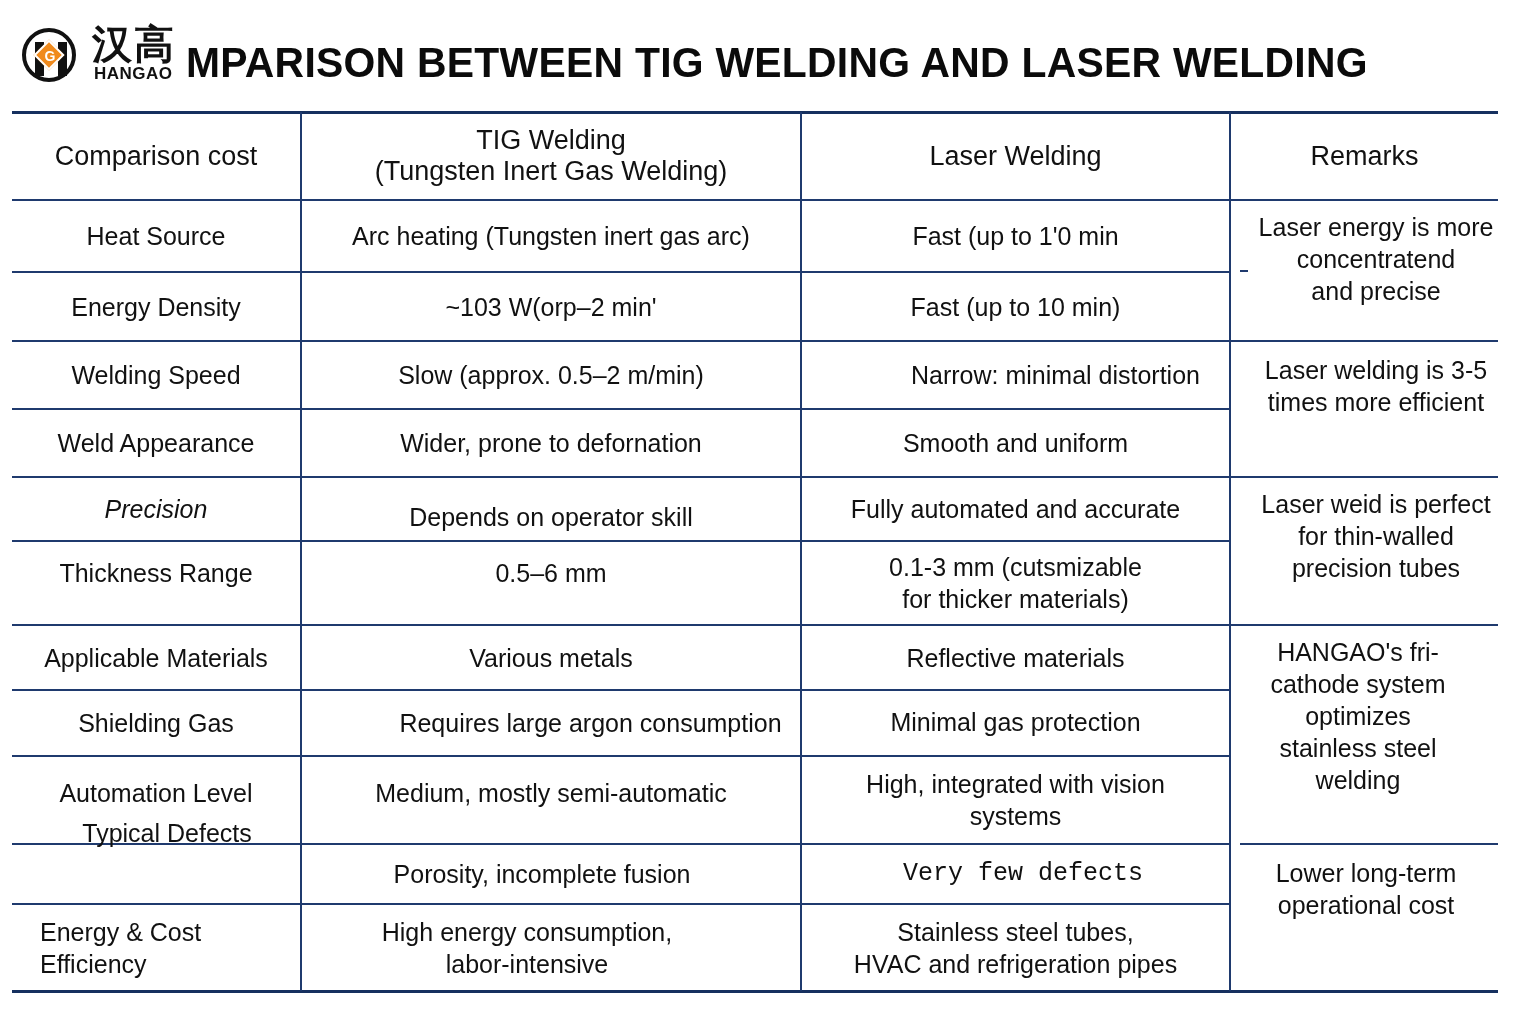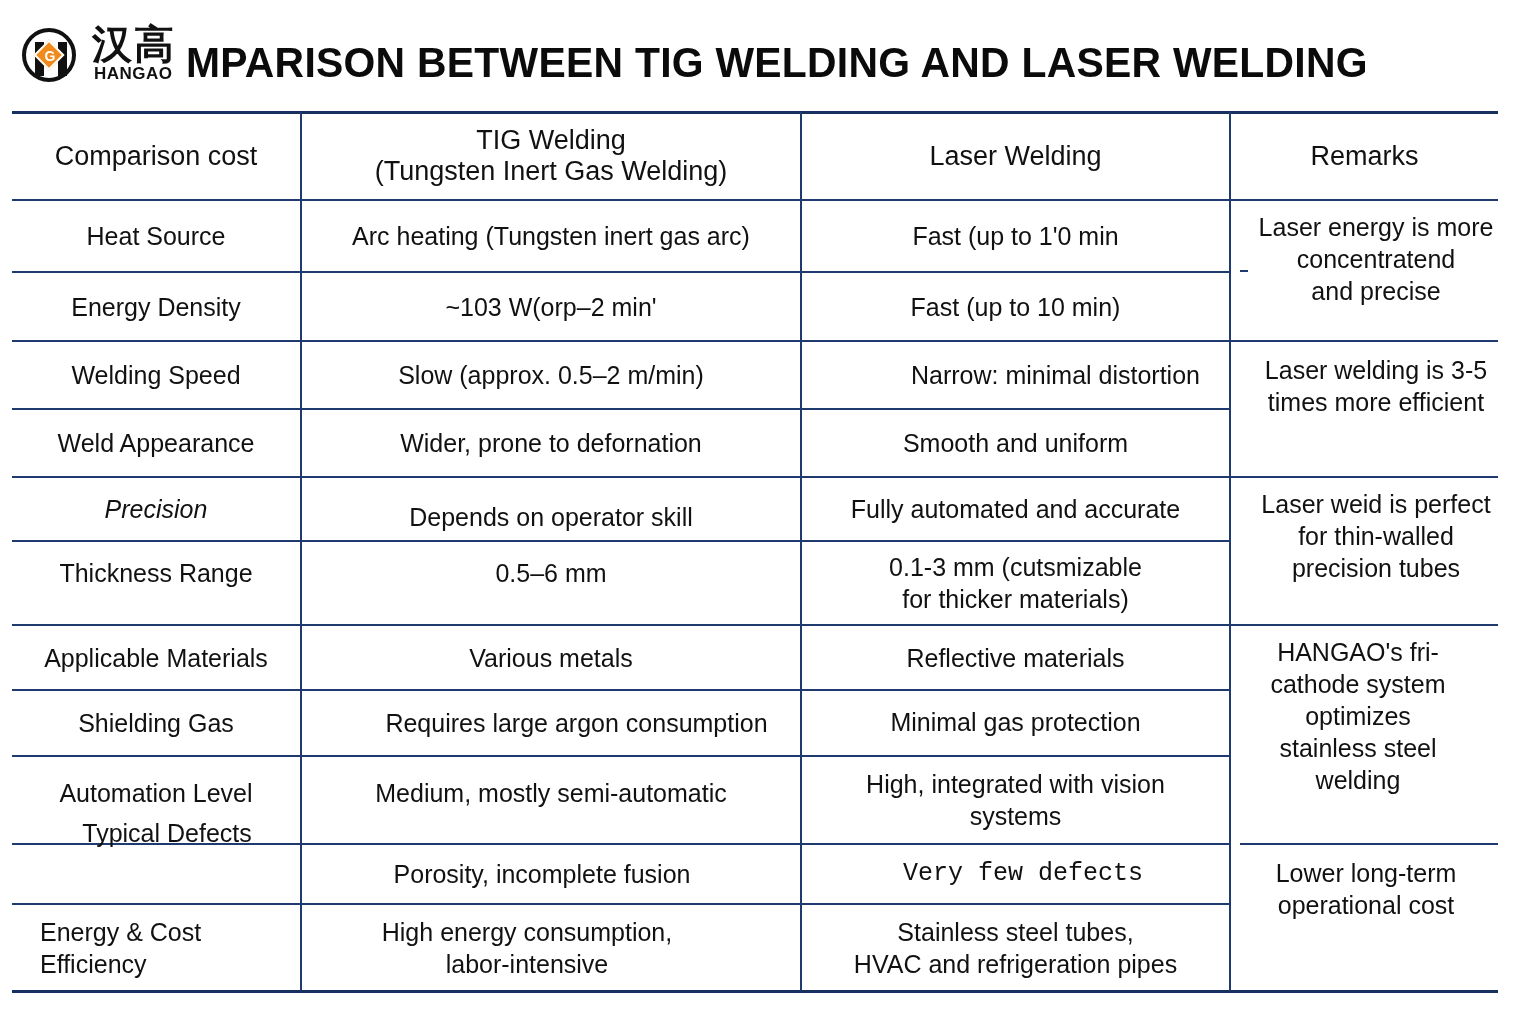--- a/index.html
+++ b/index.html
@@ -151,21 +151,21 @@
 <div class="cell" style="left:302px; top:626px; width:498px; height:63px;">
     <span>Various metals</span>
   </div>
 <div class="cell" style="left:802px; top:626px; width:427px; height:63px;">
     <span>Reflective materials</span>
   </div>
 
 <div class="cell" style="left:12px; top:691px; width:288px; height:64px;">
     <span>Shielding Gas</span>
   </div>
-<div class="cell" style="left:294px; top:691px; width:565px; height:64px;">
+<div class="cell" style="left:308px; top:691px; width:565px; height:64px;">
     <span>Requires large argon consumption</span>
   </div>
 <div class="cell" style="left:802px; top:691px; width:427px; height:62px;">
     <span>Minimal gas protection</span>
   </div>
 
 <div class="cell" style="left:12px; top:757px; width:288px; height:72px;">
     <span>Automation Level</span>
   </div>
 <div class="cell" style="left:302px; top:757px; width:498px; height:72px;">

